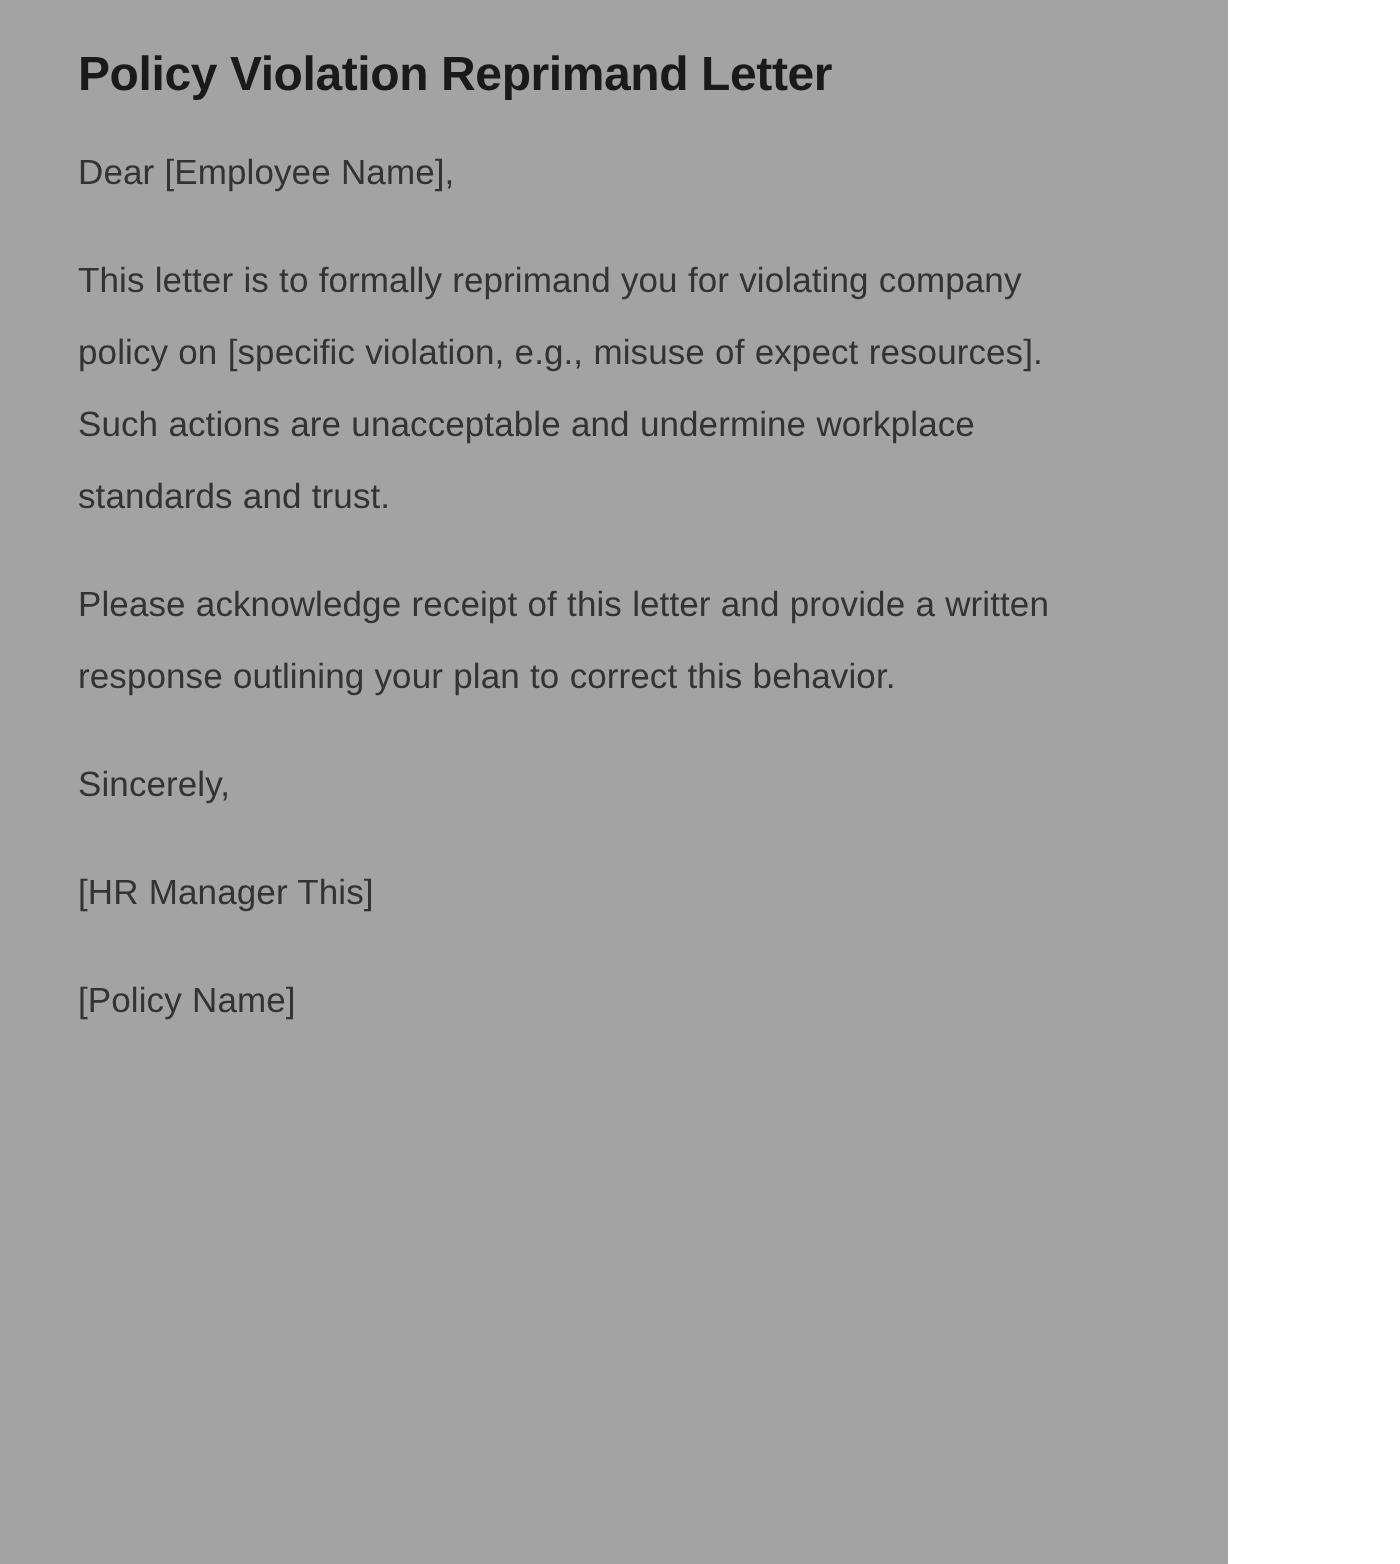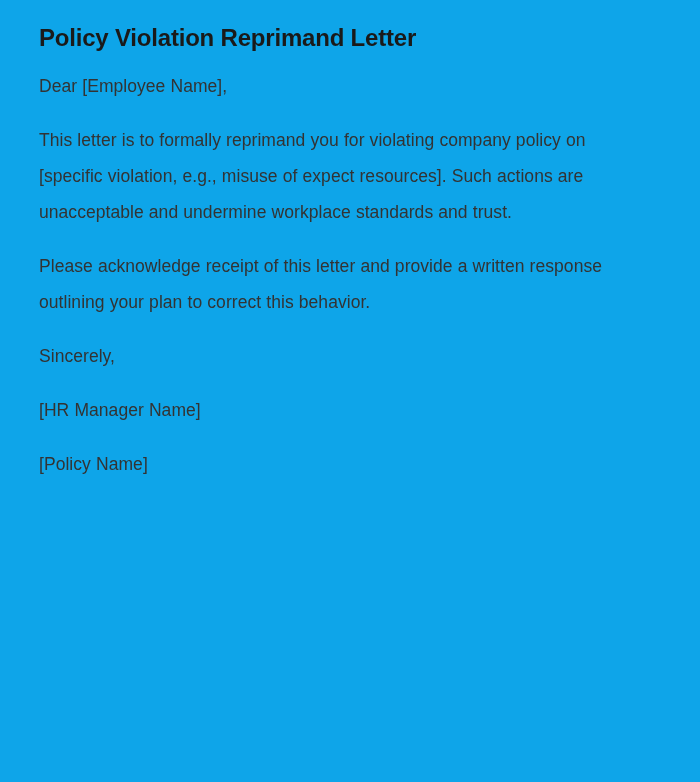--- a/index.html
+++ b/index.html
@@ -9,23 +9,23 @@
   }
   body {
     width: 700px;
     height: 782px;
     font-family: "Liberation Sans", sans-serif;
     -webkit-font-smoothing: antialiased;
     overflow: hidden;
   }
   .page {
     box-sizing: border-box;
-    width: 700px;
+    width: 614px;
     min-height: 782px;
-    background: #0ea5e9;
+    background: #a3a3a3;
     padding: 22px 60px 0 39px;
   }
   .doc-title {
     margin: 0 0 0 0;
     padding: 0;
     font-size: 24px;
     line-height: 32px;
     font-weight: 700;
     letter-spacing: -0.2px;
     color: #1a1a1a;
@@ -62,18 +62,18 @@
 
     <p class="para">Dear [Employee Name],</p>
 
     <p class="para">This letter is to formally reprimand you for violating company policy on [specific violation, e.g., misuse of expect resources]. Such actions are unacceptable and undermine workplace standards and trust.</p>
 
 
     <p class="para">Please acknowledge receipt of this letter and provide a written response outlining your plan to correct this behavior.</p>
 
     <p class="para">Sincerely,</p>
 
-    <p class="para">[HR Manager Name]</p>
+    <p class="para">[HR Manager This]</p>
 
     <p class="para">[Policy Name]</p>
 
   </div>
 </div>
 
 </body></html>

